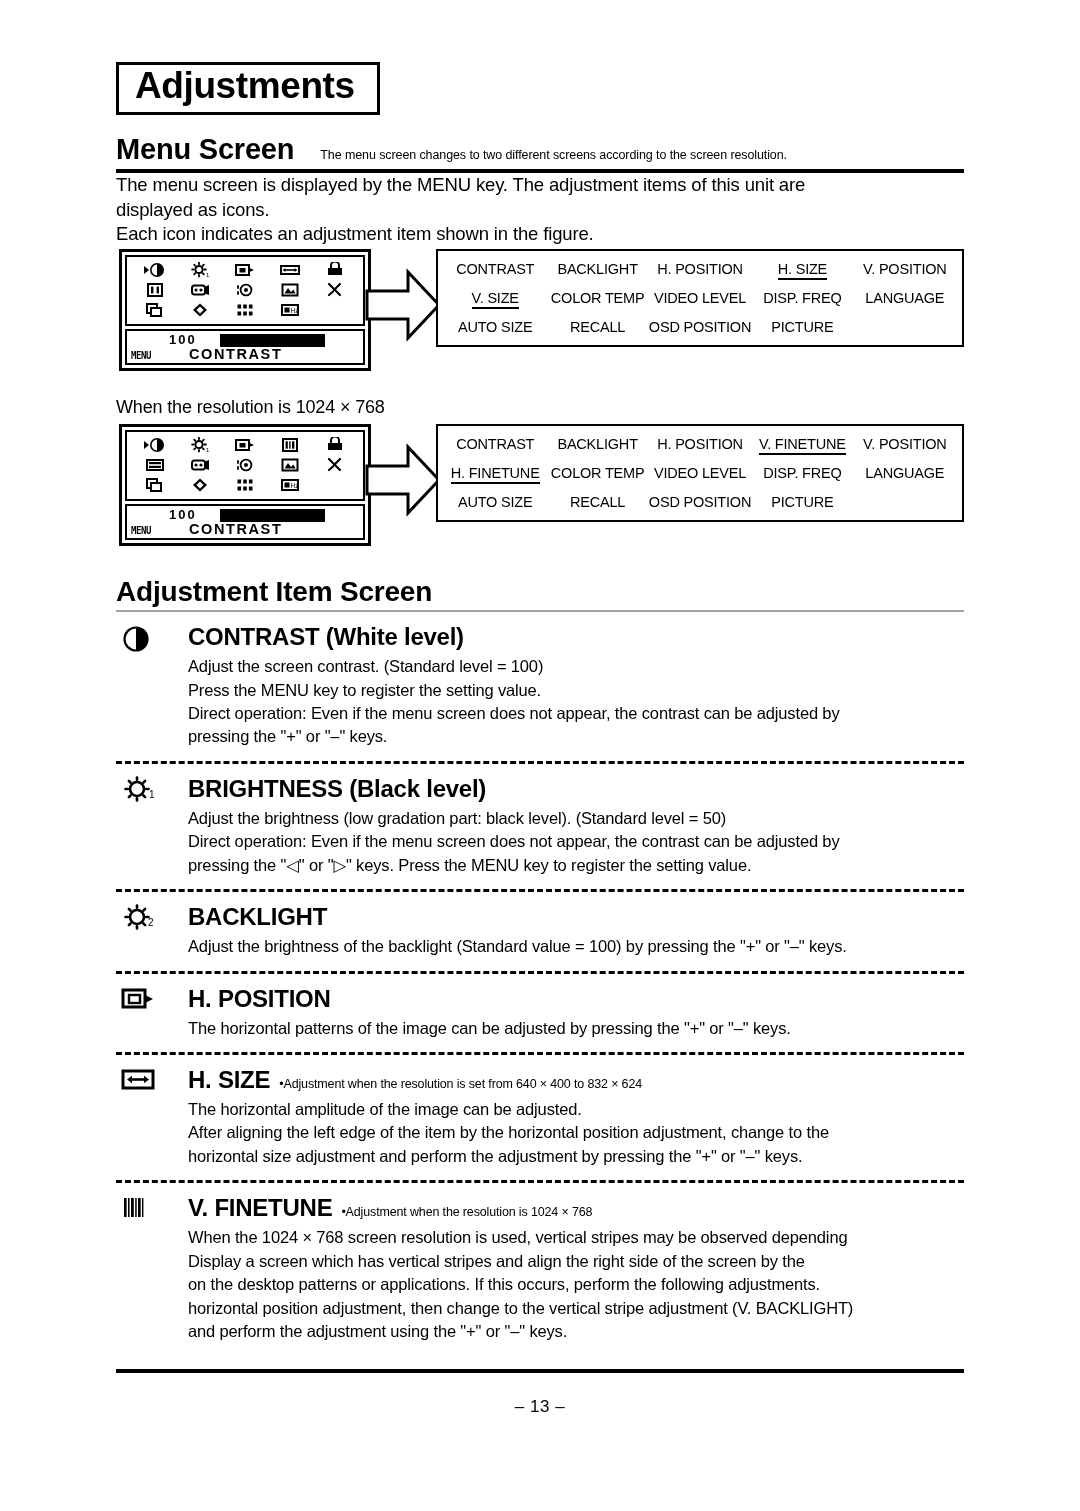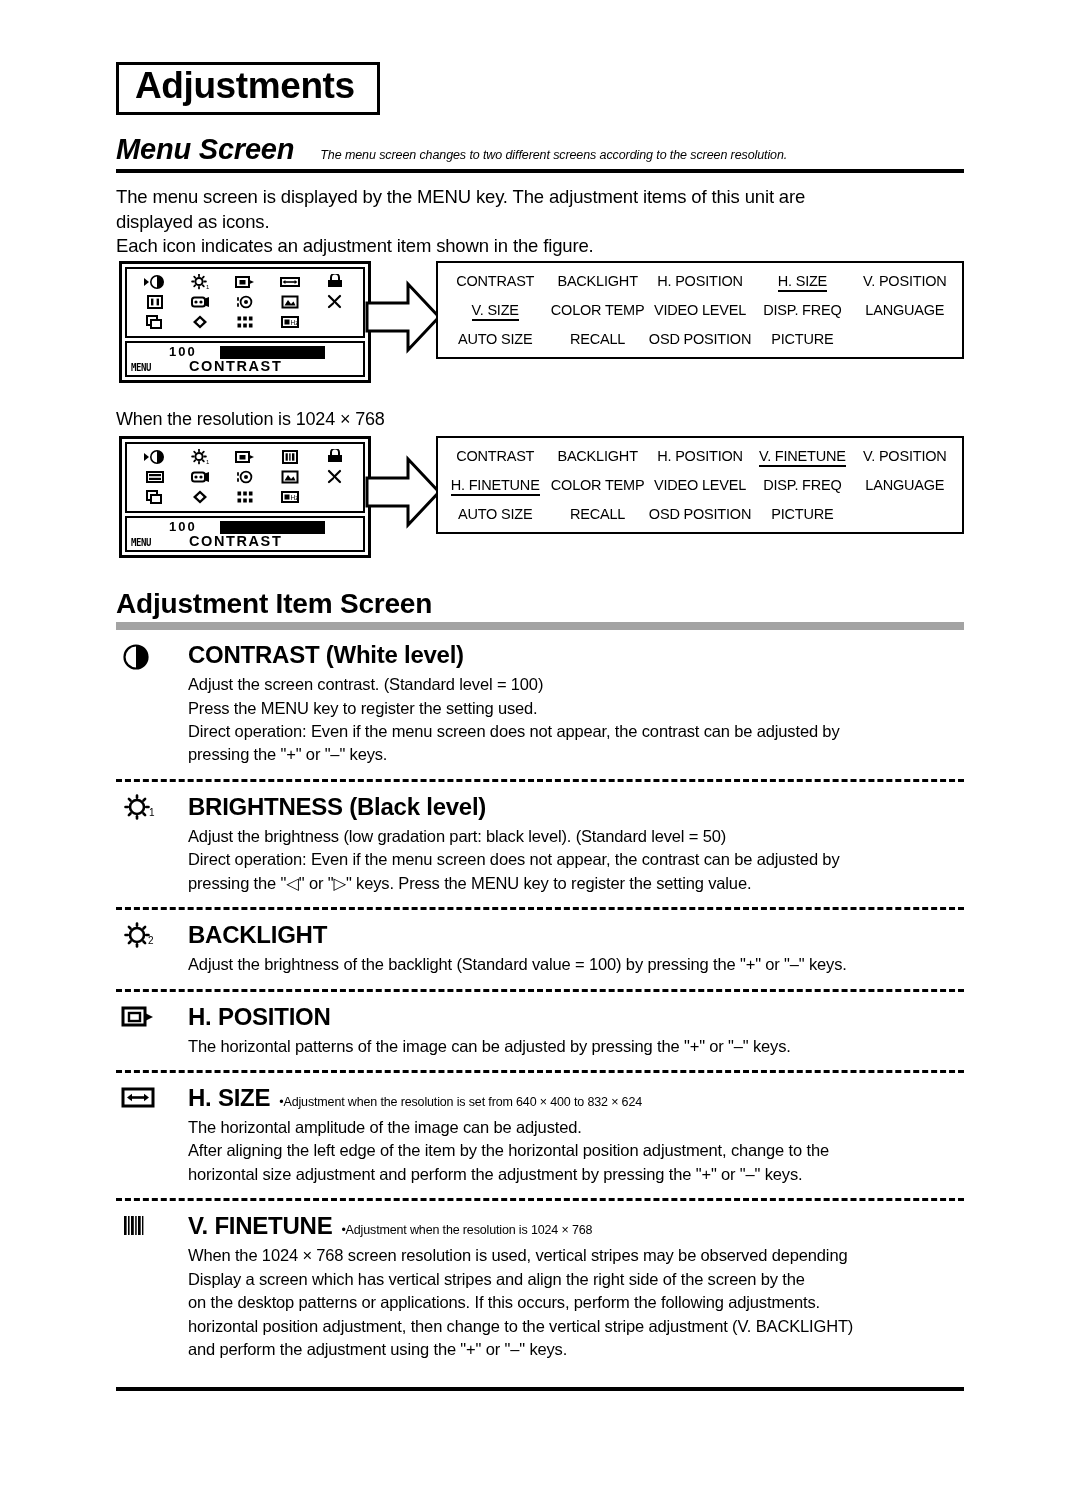--- a/index.html
+++ b/index.html
@@ -46,22 +46,21 @@
     white-space: nowrap;
   }
 
   
   .sec-head {
     display: flex;
     align-items: flex-end;
     gap: 26px;
     border-bottom: 4px solid #000;
     padding-bottom: 3px;
-    margin-bottom: 12px;
-    font-style: italic;
+    margin-bottom: 0;
   }
   .sec-head .sec-title {
     font-size: 29px;
     font-weight: bold;
     letter-spacing: -0.2px;
     white-space: nowrap;
   }
   .sec-head .sec-note {
     font-size: 12.5px;
     font-weight: normal;
@@ -191,21 +190,21 @@
     white-space: nowrap;
   }
   .labels-row .cell.u span {
     border-bottom: 2px solid #000;
     padding-bottom: 1px;
   }
   .labels-row .cell.empty { visibility: hidden; }
 
   
   .sec-head2 {
-    border-bottom: 8px solid #a3a3a3;
+    border-bottom: 2px solid #a3a3a3;
     padding-bottom: 2px;
     margin: 22px 0 11px 0;
   }
   .sec-head2 .sec-title {
     font-size: 28px;
     font-weight: bold;
     letter-spacing: -0.2px;
   }
 
   
@@ -614,21 +613,21 @@
         <svg viewBox="0 0 46 32" width="46" height="32">
           <circle cx="16" cy="15" r="11.5" fill="#fff" stroke="#000" stroke-width="2.2"></circle>
           <path d="M16 3.5 A11.5 11.5 0 0 1 16 26.5 Z" fill="#000"></path>
         </svg>
       </div>
       <div class="entry-head">
         <div class="entry-title">CONTRAST (White level)</div>
       </div>
       <div class="entry-body">
         <p>Adjust the screen contrast. (Standard level = 100)</p>
-        <p>Press the MENU key to register the setting used.</p>
+        <p>Press the MENU key to register the setting value.</p>
         <p>Direct operation: Even if the menu screen does not appear, the contrast can be adjusted by</p>
         <p>pressing the "+" or "–" keys.</p>
       </div>
     </div>
 
     <div class="divider"></div>
 
     
     <div class="entry">
       <div class="entry-icon">
@@ -751,15 +750,16 @@
         <p>When the 1024 × 768 screen resolution is used, vertical stripes may be observed depending</p>
         <p>Display a screen which has vertical stripes and align the right side of the screen by the</p>
         <p>on the desktop patterns or applications. If this occurs, perform the following adjustments.</p>
         <p>horizontal position adjustment, then change to the vertical stripe adjustment (V. BACKLIGHT)</p>
         <p>and perform the adjustment using the "+" or "–" keys.</p>
       </div>
     </div>
 
     
     <div class="footer-rule"></div>
+    <div class="page-num">– 13 –</div>
 
   </div>
 </div>
 
 </body></html>

